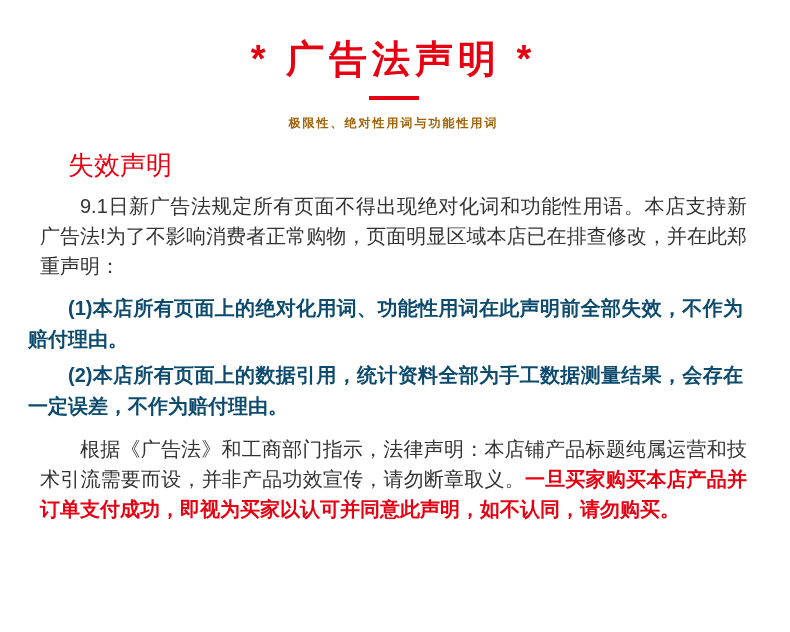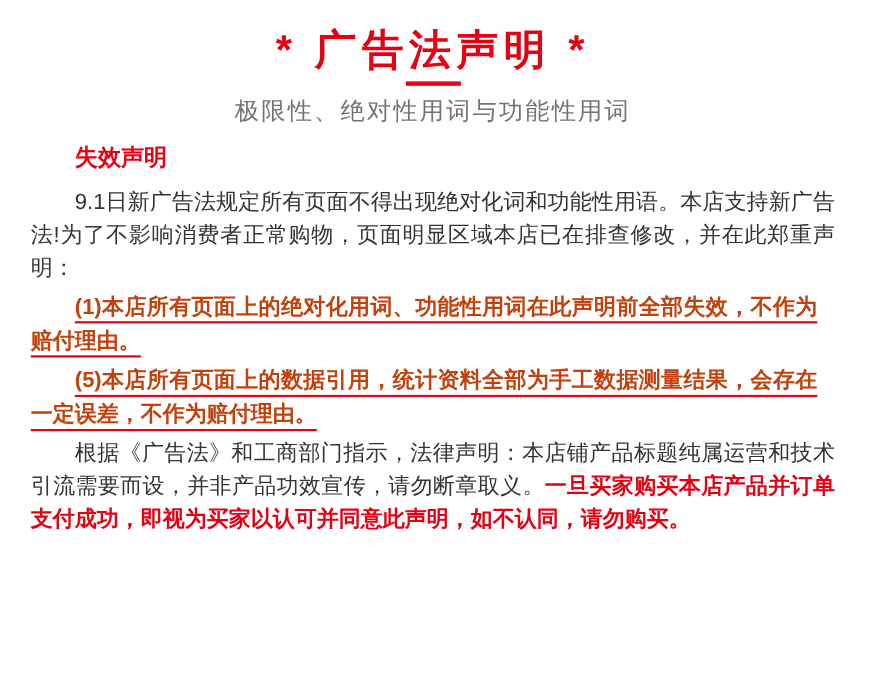--- a/index.html
+++ b/index.html
@@ -11,66 +11,65 @@
     position: relative;
     width: 790px;
     height: 632px;
     box-sizing: border-box;
     padding: 22px 31px 0 28px;
     background: #ffffff;
     overflow: hidden;
     font-family: "Liberation Sans", "DejaVu Sans", sans-serif;
   }
   .title {
-    margin: 3px;
+    margin: 16px;
     text-align: center;
     font-size: 38px;
     line-height: 42px;
     font-weight: bold;
     letter-spacing: 5px;
     color: #e60012;
     white-space: nowrap;
   }
   .title-underline {
     width: 50px;
     height: 4px;
     background: #e60012;
     margin: 7px auto 0 auto;
   }
   .subtitle {
     margin-top: 13px;
     text-align: center;
-    font-size: 22px;
+    font-size: 12px;
     line-height: 20px;
-    font-weight: normal;
+    font-weight: bold;
     letter-spacing: 2px;
-    color: #737373;
+    color: #a16207;
   }
   .section-heading {
     margin: 20px 0 13px 0;
     padding-left: 40px;
-    font-size: 21px;
+    font-size: 26px;
     line-height: 25px;
-    font-weight: bold;
+    font-weight: normal;
     color: #e60012;
   }
   .para {
-    margin: 0;
+    margin: 12px;
     font-size: 20px;
     line-height: 30px;
     color: #333333;
     text-align: justify;
     text-indent: 2em;
   }
   .para.red {
-    color: #c2410c;
+    color: #0c4a6e;
     font-weight: bold;
     margin: 5px 16px 4px 0;
     line-height: 31px;
-    text-decoration: underline;
     text-decoration-color: #e60012;
     text-decoration-thickness: 2px;
     text-underline-offset: 7px;
   }
   .red-bold {
     color: #e60012;
     font-weight: bold;
   }
 </style>
 </head>
@@ -79,18 +78,18 @@
 <div class="page">
 
   <h1 class="title">* 广告法声明 *</h1>
   <div class="title-underline"></div>
   <div class="subtitle">极限性、绝对性用词与功能性用词</div>
 
   <h2 class="section-heading">失效声明</h2>
 
   <p class="para">9.1日新广告法规定所有页面不得出现绝对化词和功能性用语。本店支持新广告法!为了不影响消费者正常购物，页面明显区域本店已在排查修改，并在此郑重声明：</p>
   <p class="para red">(1)本店所有页面上的绝对化用词、功能性用词在此声明前全部失效，不作为赔付理由。</p>
-  <p class="para red">(5)本店所有页面上的数据引用，统计资料全部为手工数据测量结果，会存在一定误差，不作为赔付理由。</p>
+  <p class="para red">(2)本店所有页面上的数据引用，统计资料全部为手工数据测量结果，会存在一定误差，不作为赔付理由。</p>
 
 
   <p class="para"><span>根据《广告法》和工商部门指示，法律声明：本店铺产品标题纯属运营和技术引流需要而设，并非产品功效宣传，请勿断章取义。</span><span class="red-bold">一旦买家购买本店产品并订单支付成功，即视为买家以认可并同意此声明，如不认同，请勿购买。</span></p>
 
 </div>
 
 </body></html>

